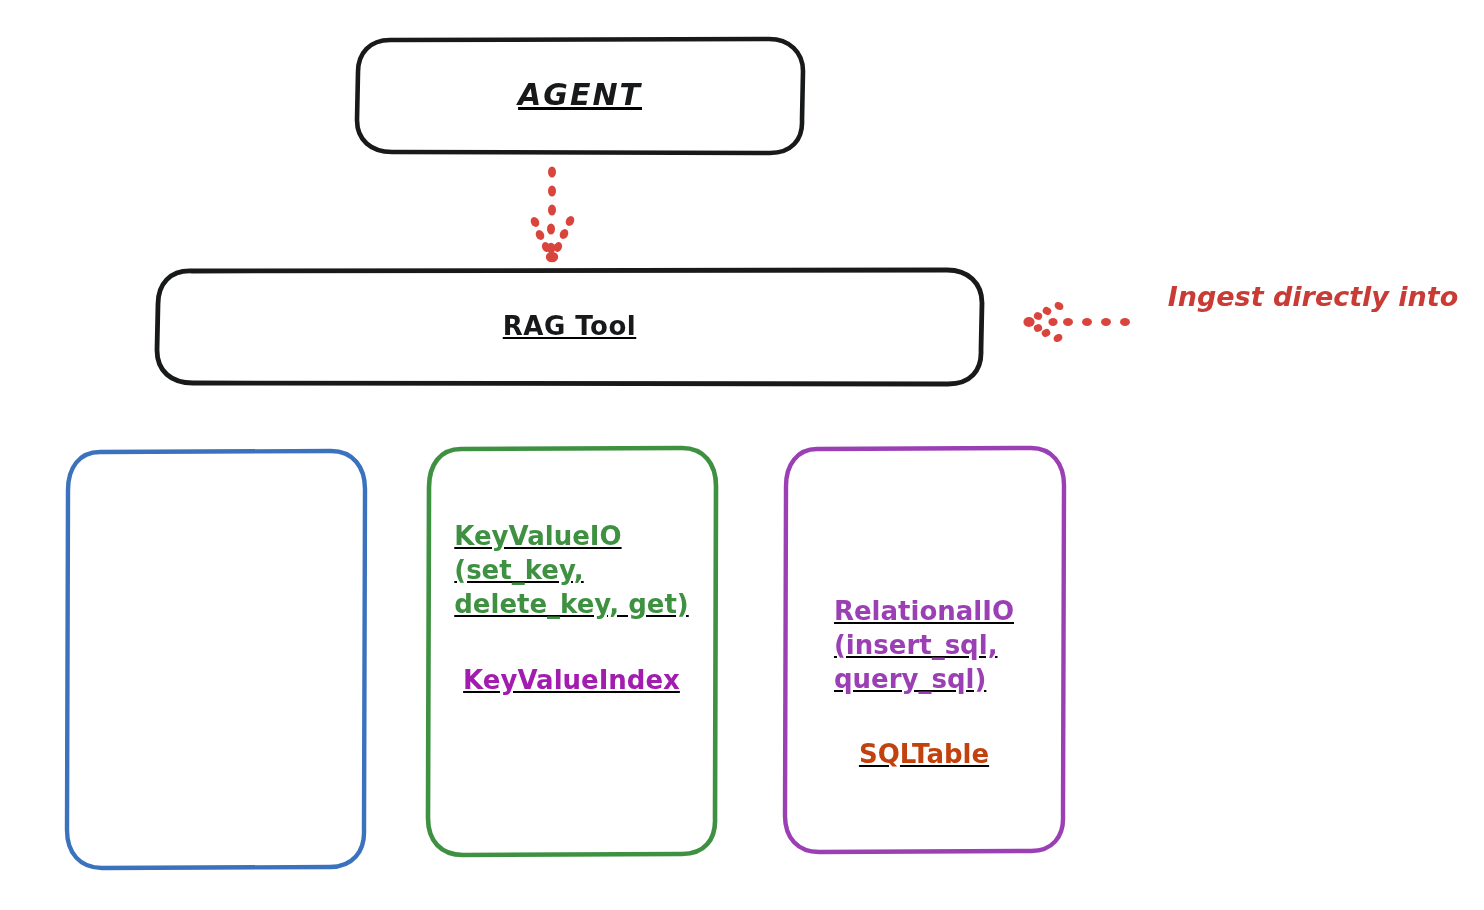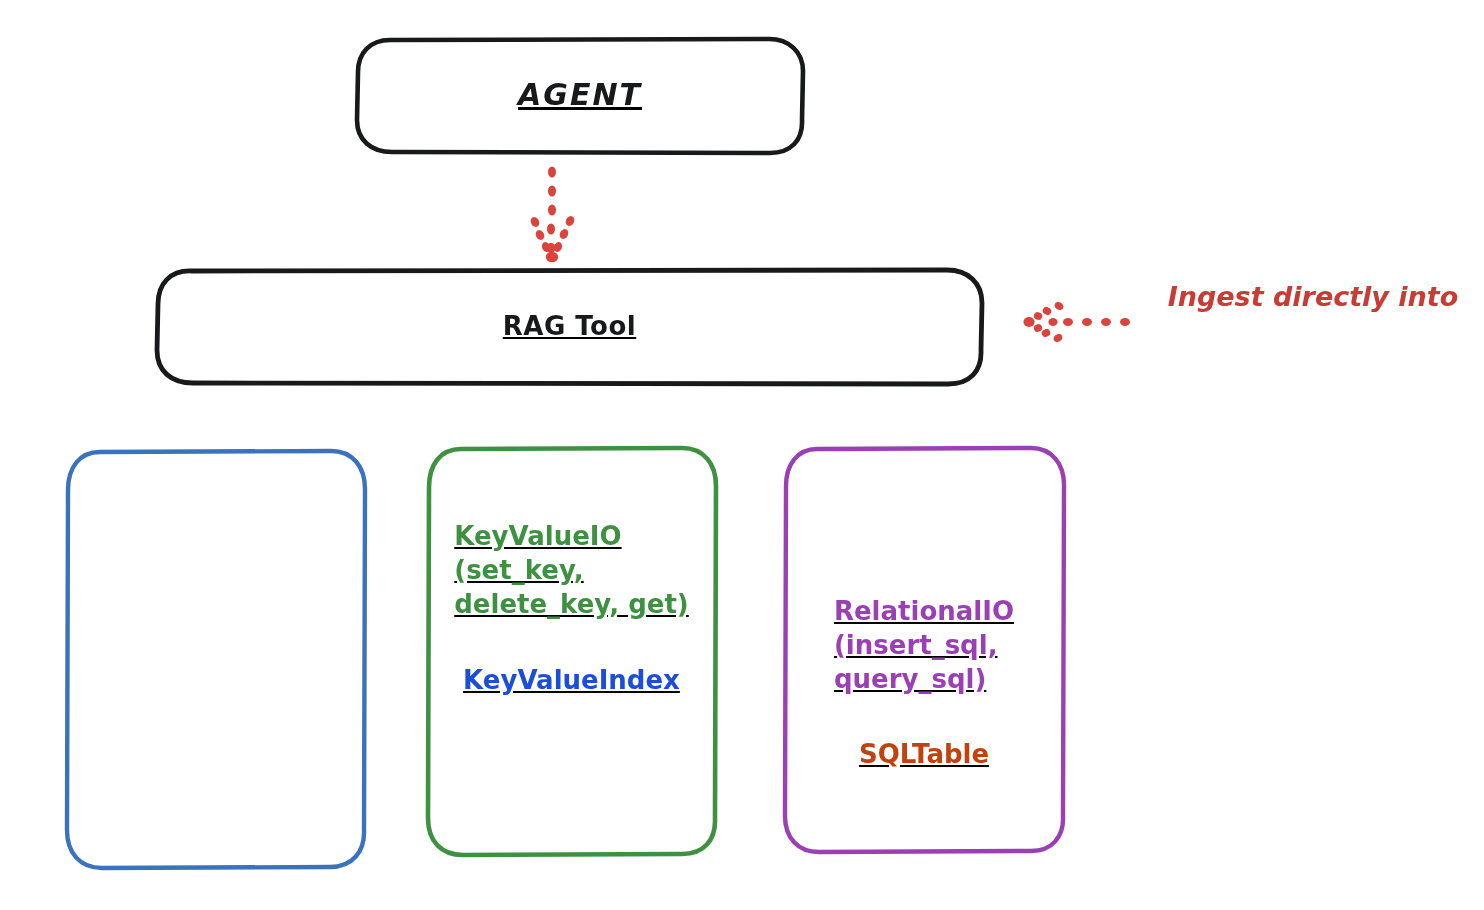--- a/index.html
+++ b/index.html
@@ -260,21 +260,21 @@
   <div class="node" id="node-ragtool">
     <div class="node-label">RAG Tool</div>
   </div>
 
 
   <div class="node store" id="node-keyvalueio">
     <div class="inner">
       <div class="primary" style="color:#3f9142">KeyValueIO
 (set_key,
 delete_key, get)</div>
-      <div class="secondary" style="color:#1d4ed8">KeyValueIndex</div>
+      <div class="secondary" style="color:#a21caf">KeyValueIndex</div>
     </div>
   </div>
 
   <div class="node store" id="node-relationalio">
     <div class="inner">
       <div class="primary" style="color:#9b3fb5">RelationalIO
 (insert_sql,
 query_sql)</div>
       <div class="secondary" style="color:#c2410c">SQLTable</div>
     </div>

